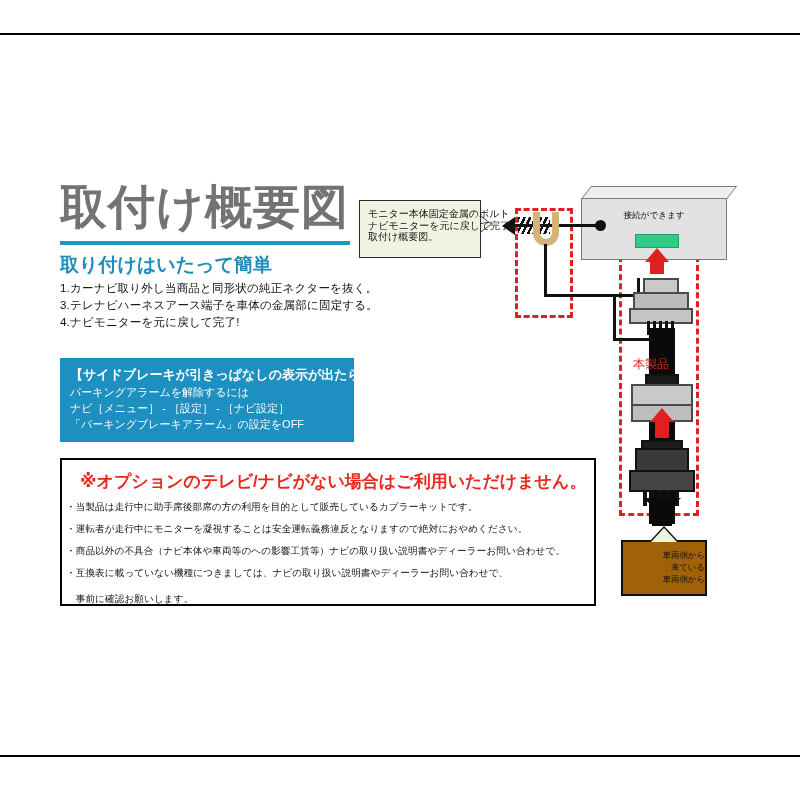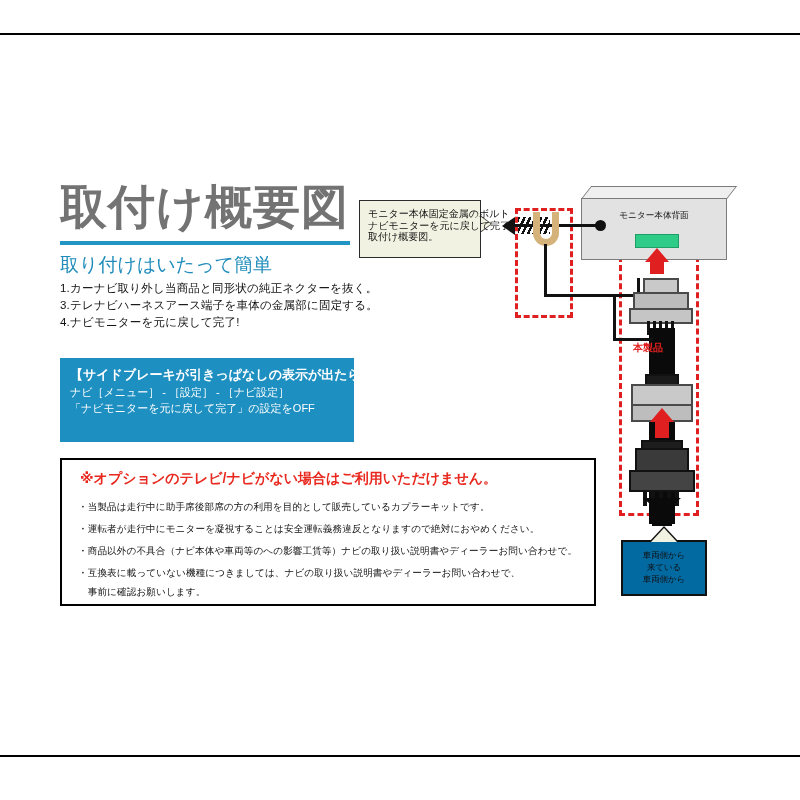--- a/index.html
+++ b/index.html
@@ -20,21 +20,21 @@
     position:absolute;left:60px;top:183px;
     font-size:47px;font-weight:bold;letter-spacing:1px;
     color:#737373;line-height:1;white-space:nowrap;
   }
   .title-underline{
     position:absolute;left:60px;top:241px;width:290px;height:4px;
     background:#2196c4;
   }
   .subtitle{
     position:absolute;left:60px;top:252px;
-    font-size:19px;font-weight:normal;color:#1f8cbb;white-space:nowrap;
+    font-size:19px;font-weight:bold;color:#1f8cbb;white-space:nowrap;
   }
   .steps{position:absolute;left:60px;top:280px;width:310px;}
   .step{
     font-size:11.5px;color:#111;line-height:17px;white-space:nowrap;
     letter-spacing:.2px;
   }
 
   
   .bluebox{
     position:absolute;left:60px;top:358px;width:294px;height:84px;
@@ -44,23 +44,23 @@
   .bluebox-title{font-size:13px;font-weight:bold;line-height:18px;white-space:nowrap;}
   .bluebox-line{font-size:11px;line-height:16px;white-space:nowrap;}
 
   
   .redbox{
     position:absolute;left:60px;top:458px;width:536px;height:148px;
     border:2px solid #000;box-sizing:border-box;background:#fff;
   }
   .redbox-title{
     position:absolute;left:18px;top:10px;
-    font-size:14px;font-weight:bold;color:#e8281e;white-space:nowrap;
-  }
-  .redbox-list{position:absolute;left:16px;top:40px;width:506px;}
+    font-size:17px;font-weight:bold;color:#e8281e;white-space:nowrap;
+  }
+  .redbox-list{position:absolute;left:4px;top:40px;width:506px;}
   .redbox-item{
     font-size:9.6px;color:#111;line-height:13px;margin-bottom:9px;
     white-space:nowrap;letter-spacing:.1px;
   }
 
   
   .diagram{position:absolute;left:355px;top:178px;width:400px;height:430px;}
 
   
   .callout-bolt{
@@ -141,21 +141,21 @@
   .c1-base{left:274px;top:130px;width:64px;height:16px;background:#c5c5c5;border:2px solid #4a4a4a;}
 
   .pins{position:absolute;left:292px;top:143px;width:30px;height:14px;
     background:repeating-linear-gradient(90deg,#111 0 3px,transparent 3px 6px);}
 
   .cable{position:absolute;left:294px;top:150px;width:26px;height:196px;background:#0a0a0a;}
   .cable-branch{position:absolute;left:258px;top:160px;width:40px;height:3px;background:#111;}
   .cable-branch-v{position:absolute;left:258px;top:118px;width:3px;height:44px;background:#111;}
 
   .label-product{
-    position:absolute;left:278px;top:163px;font-size:10px;font-weight:bold;
+    position:absolute;left:278px;top:178px;font-size:12px;font-weight:normal;
     color:#e02020;white-space:nowrap;
   }
 
   
   .c2-pins{left:290px;top:196px;width:34px;height:13px;background:#1a1a1a;border:2px solid #111;}
   .c2-body{left:276px;top:206px;width:62px;height:22px;background:#c9c9c9;border:2px solid #4a4a4a;}
   .c2-base{left:276px;top:226px;width:62px;height:18px;background:#bdbdbd;border:2px solid #4a4a4a;}
 
   
   .c3-cap{left:286px;top:262px;width:42px;height:10px;background:#1d1d1d;border:2px solid #111;}
@@ -166,22 +166,22 @@
   .c3-cable{position:absolute;left:297px;top:322px;width:20px;height:26px;background:#0a0a0a;}
   .c3-funnel{
     position:absolute;left:288px;top:320px;width:0;height:0;
     border-left:19px solid transparent;border-right:19px solid transparent;
     border-top:16px solid #0a0a0a;
   }
 
   
   .callout-harness{
     position:absolute;left:266px;top:362px;width:86px;height:56px;
-    background:#0369a1;border:2px solid #111;box-sizing:border-box;
-    padding:7px 0 0 0;text-align:center;
+    background:#a16207;border:2px solid #111;box-sizing:border-box;
+    padding:7px 0 0 0;text-align:right;
   }
   .callout-harness .hl{font-size:8.4px;color:#111;line-height:12px;white-space:nowrap;}
   .harness-notch{
     position:absolute;left:296px;top:350px;width:0;height:0;
     border-left:13px solid transparent;border-right:13px solid transparent;
     border-bottom:14px solid #f2f2e2;
   }
   .harness-notch-b{
     position:absolute;left:294px;top:348px;width:0;height:0;
     border-left:15px solid transparent;border-right:15px solid transparent;
@@ -201,51 +201,52 @@
   <div class="subtitle">取り付けはいたって簡単</div>
 
   <div class="steps">
     <div class="step">1.カーナビ取り外し当商品と同形状の純正ネクターを抜く。</div>
     <div class="step">3.テレナビハーネスアース端子を車体の金属部に固定する。</div>
     <div class="step">4.ナビモニターを元に戻して完了!</div>
   </div>
 
   <div class="bluebox">
     <div class="bluebox-title">【サイドブレーキが引きっぱなしの表示が出たら】</div>
+    <div class="bluebox-line">パーキングアラームを解除するには</div>
     <div class="bluebox-line">ナビ［メニュー］ - ［設定］ - ［ナビ設定］</div>
-    <div class="bluebox-line">「ナビモニターを元に戻して完了」の設定をOFF</div>
+    <div class="bluebox-line">「パーキングブレーキアラーム」の設定をOFF</div>
   </div>
 
   <div class="redbox">
     <div class="redbox-title">※オプションのテレビ/ナビがない場合はご利用いただけません。</div>
     <div class="redbox-list">
       <div class="redbox-item">・当製品は走行中に助手席後部席の方の利用を目的として販売しているカプラーキットです。</div>
       <div class="redbox-item">・運転者が走行中にモニターを凝視することは安全運転義務違反となりますので絶対におやめください。</div>
       <div class="redbox-item">・商品以外の不具合（ナビ本体や車両等のへの影響工賃等）ナビの取り扱い説明書やディーラーお問い合わせで。</div>
-      <div class="redbox-item" style="margin-bottom:6px">・互換表に載っていない機種につきましては、ナビの取り扱い説明書やディーラーお問い合わせで、</div>
+      <div class="redbox-item" style="margin-bottom:13px">・互換表に載っていない機種につきましては、ナビの取り扱い説明書やディーラーお問い合わせで、</div>
       <div class="redbox-item">　事前に確認お願いします。</div>
     </div>
   </div>
 
   <div class="diagram">
 
     <div class="dash dash-left"></div>
     <div class="dash dash-main"></div>
 
     <div class="callout-tail-b"></div>
     <div class="callout-tail"></div>
     <div class="callout-bolt">
       <div class="cl">モニター本体固定金属のボルト</div>
       <div class="cl">ナビモニターを元に戻して完了</div>
       <div class="cl">取付け概要図。</div>
     </div>
 
     <div class="monitor-top"></div>
     <div class="monitor-front"></div>
-    <div class="monitor-label">モニター本体背面</div>
+    <div class="monitor-label">接続ができます</div>
     <div class="monitor-port"></div>
 
     <div class="screw-shaft"></div>
     <div class="screw-thread"></div>
     <div class="screw-tip"></div>
     <div class="screw-head"></div>
     <div class="u-term"></div>
     <div class="u-wire-v"></div>
     <div class="u-wire-h"></div>
     <div class="u-wire-v2"></div>

